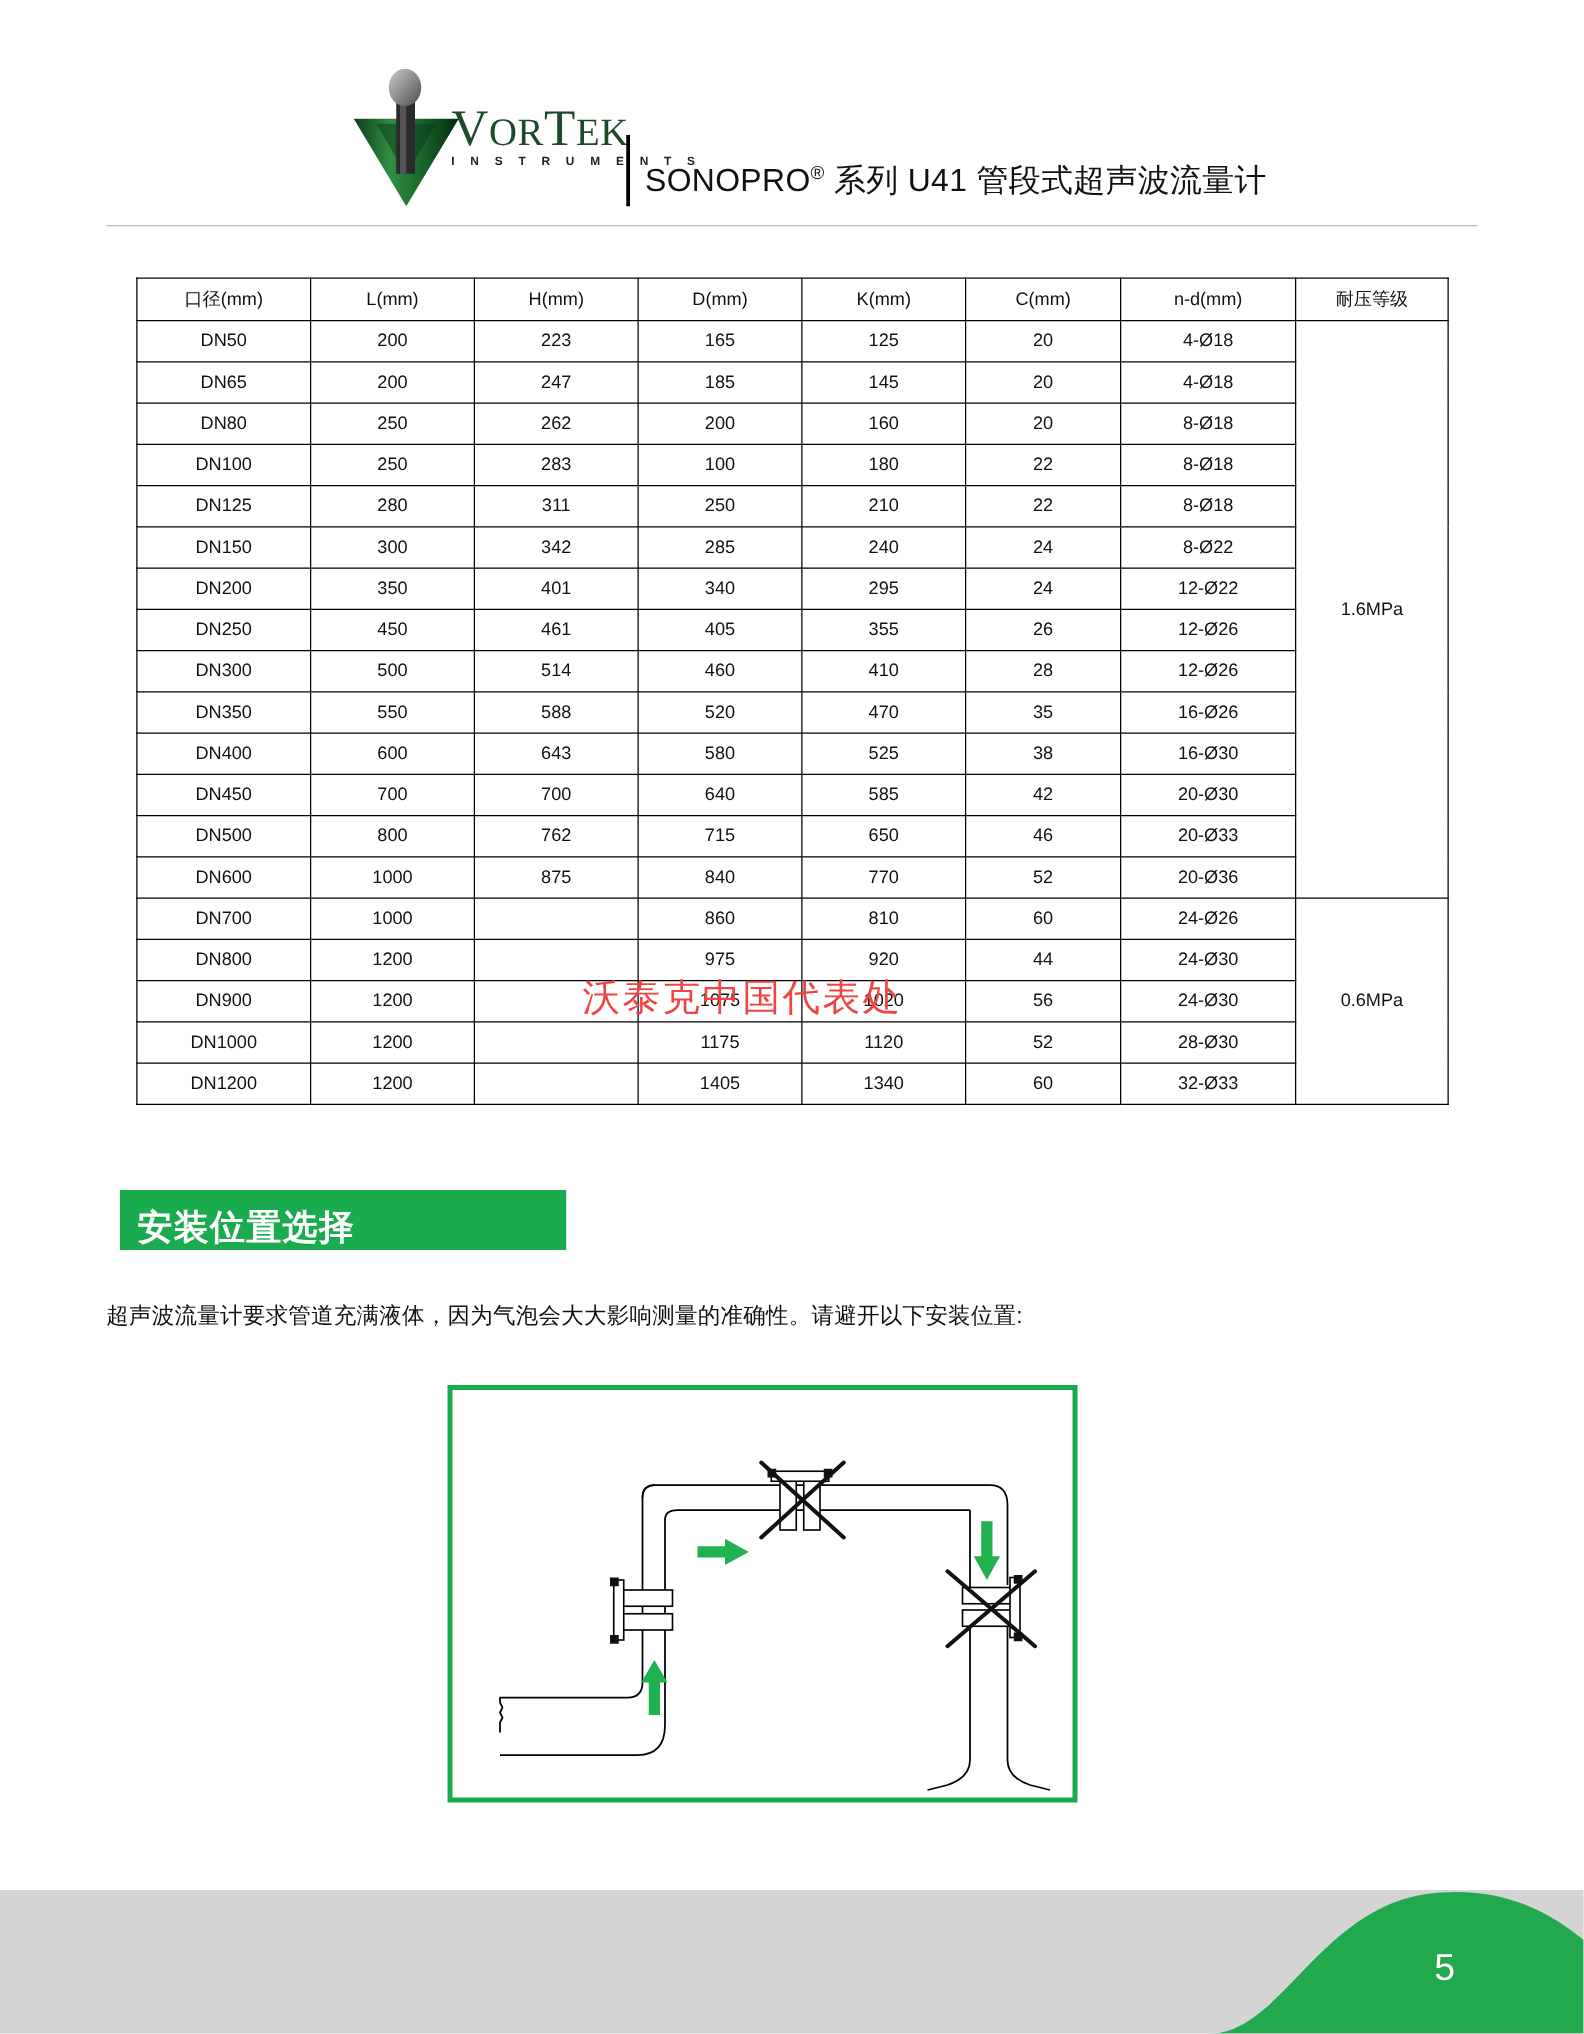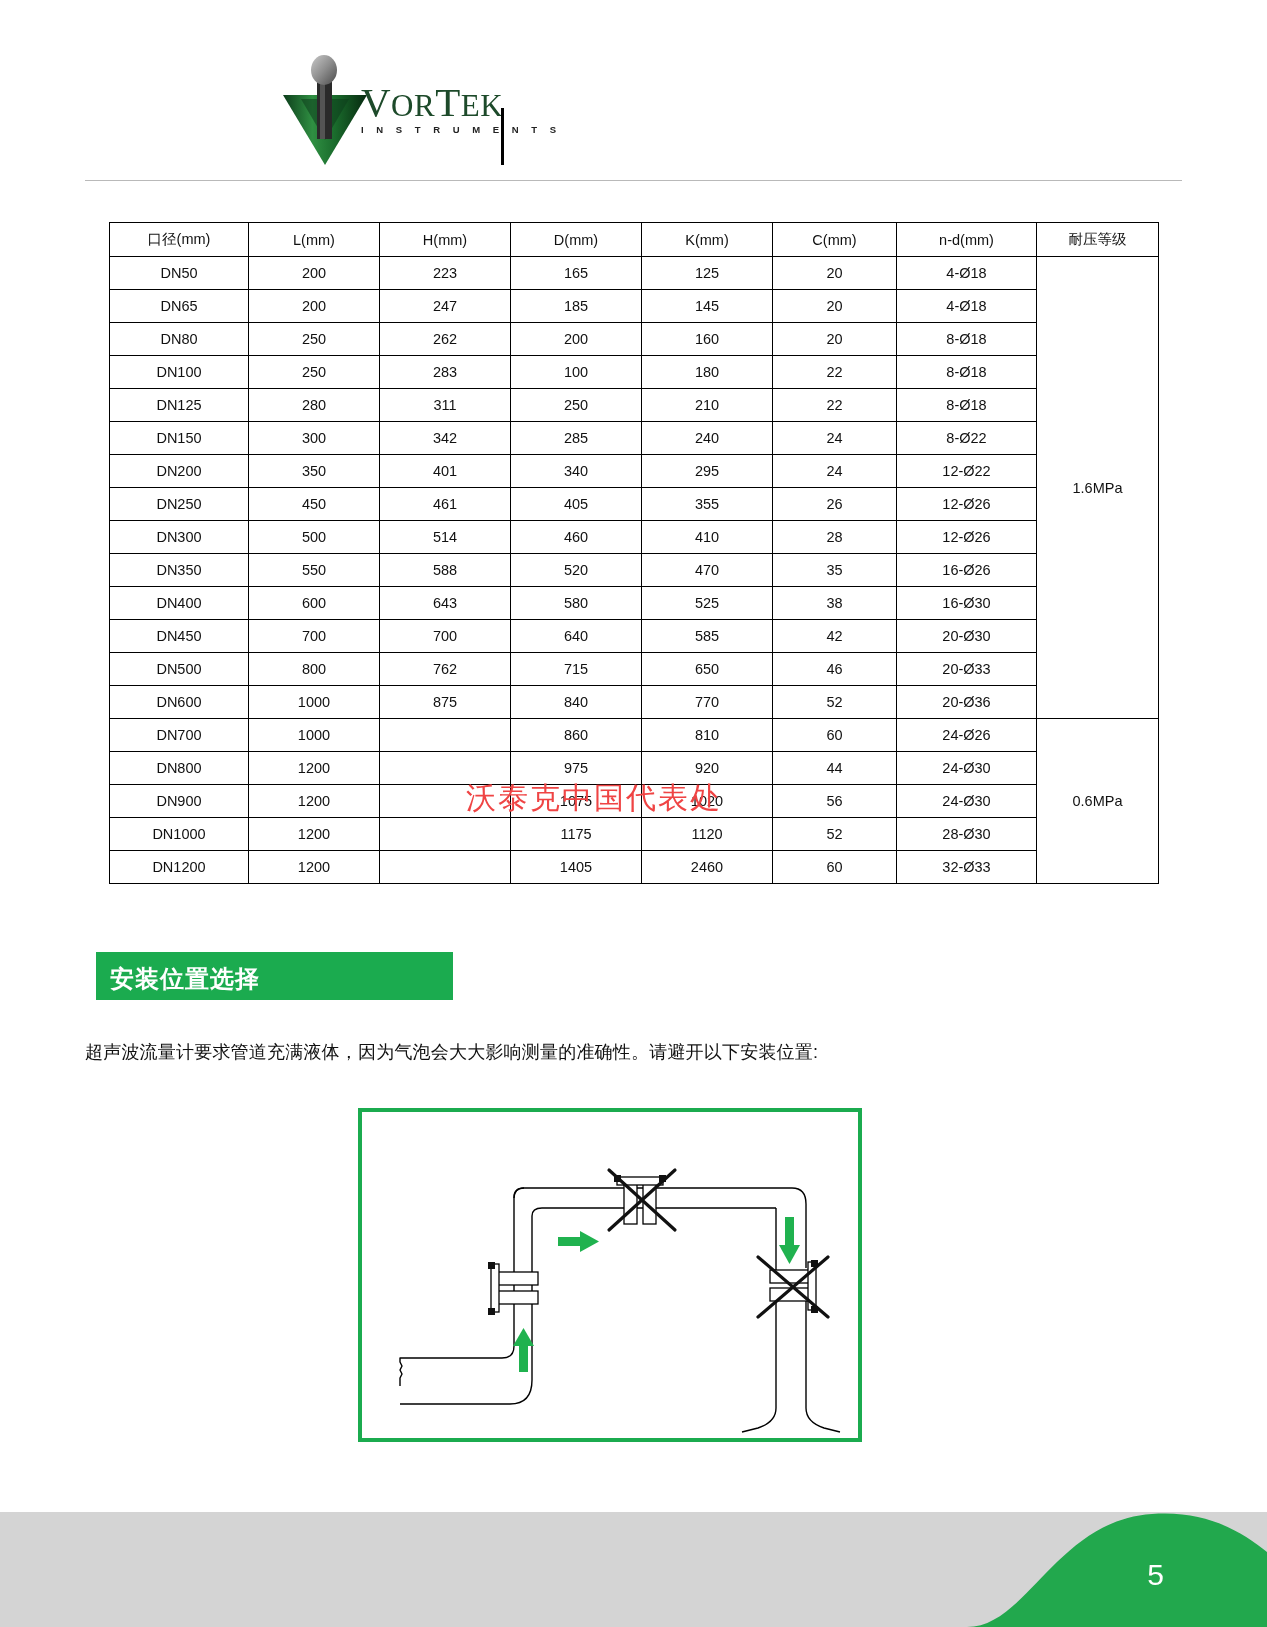--- a/index.html
+++ b/index.html
@@ -152,21 +152,21 @@
     left: 96px;
     top: 952px;
     width: 357px;
     height: 48px;
     background: #1bab4f;
   }
   .section-banner .label {
     position: absolute;
     left: 14px;
     top: 11px;
-    font-size: 24px;
+    font-size: 28px;
     font-weight: bold;
     color: #ffffff;
     letter-spacing: 1px;
     white-space: nowrap;
   }
 
   
   .body-text {
     position: absolute;
     left: 85px;
@@ -250,20 +250,23 @@
       </svg>
     </div>
     <div class="logo-word">
       <div class="logo-vortek">V<span class="small">OR</span>T<span class="small">EK</span></div>
       <div class="logo-sub">I N S T R U M E N T S</div>
     </div>
   </div>
 
   <div class="title-divider"></div>
 
+  <div class="doc-title">
+    <span>SONOPRO</span><sup>®</sup><span> 系列 U41 管段式超声波流量计</span>
+  </div>
 
   <div class="header-rule"></div>
 </div>
 
 <div class="spec-table-wrap">
   <table class="spec">
     <colgroup>
       <col class="col-dn">
         <col class="col-l">
         <col class="col-h">
@@ -450,21 +453,21 @@
         <td>1175</td>
         <td>1120</td>
         <td>52</td>
         <td>28-Ø30</td>
       </tr>
       <tr>
         <td>DN1200</td>
         <td>1200</td>
         <td></td>
         <td>1405</td>
-        <td>2460</td>
+        <td>1340</td>
         <td>60</td>
         <td>32-Ø33</td>
       </tr>
     </tbody>
   </table>
 </div>
 
 <div class="watermark">沃泰克中国代表处</div>
 
 <div class="section-banner">

